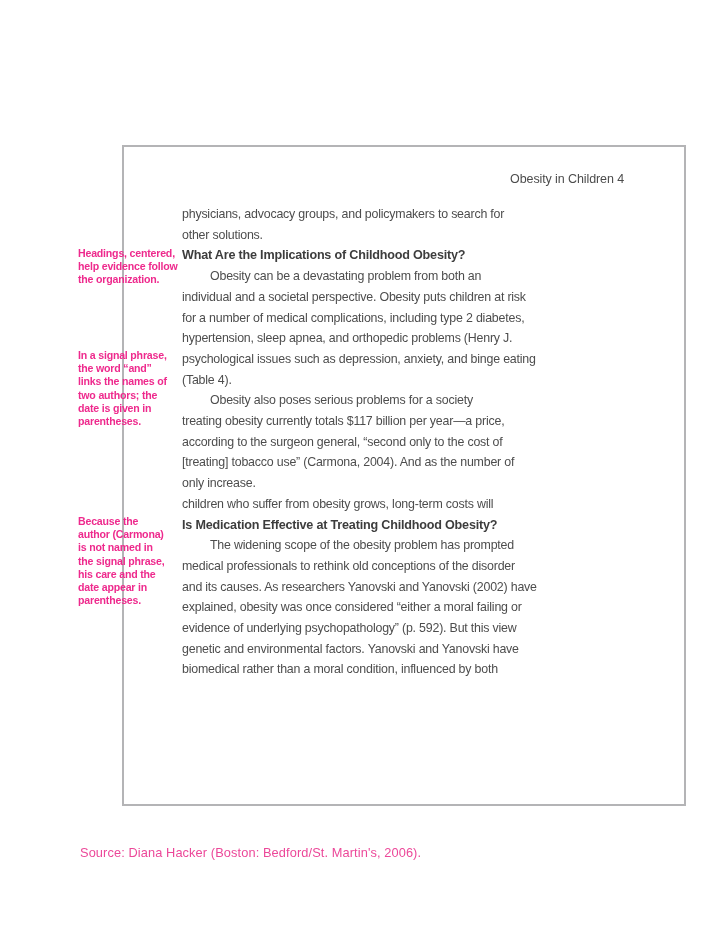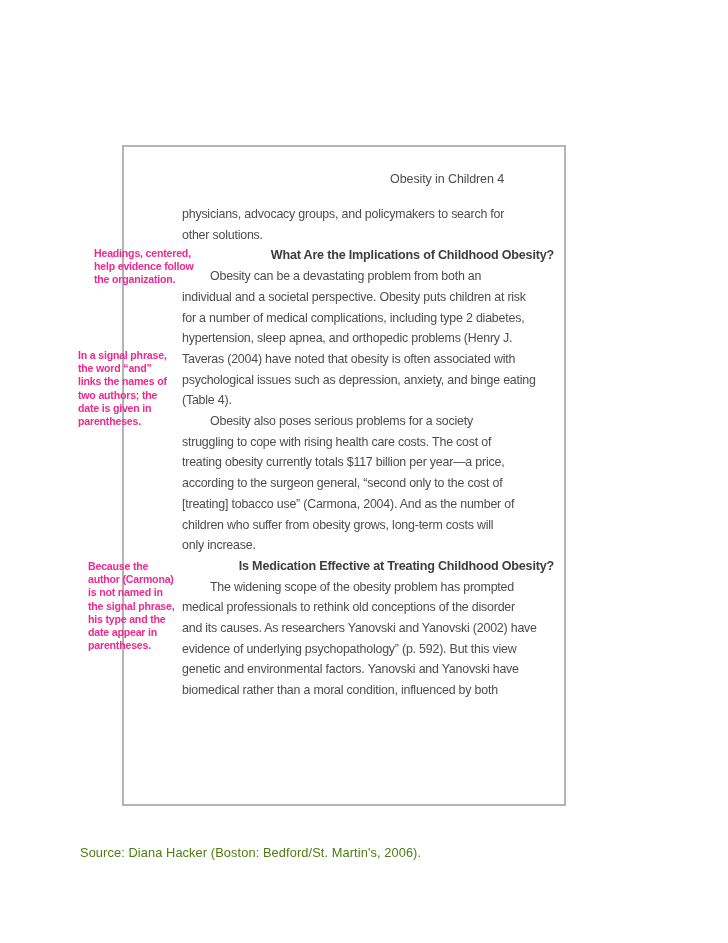--- a/index.html
+++ b/index.html
@@ -1,50 +1,50 @@
 <!DOCTYPE html>
 <html><head>
 <meta charset="utf-8">
 <style>
   html,body{margin:0;padding:0;background:#ffffff;}
   .canvas{
     position:relative;width:728px;height:943px;background:#ffffff;overflow:hidden;
     font-family:"Liberation Sans","DejaVu Sans",sans-serif;
   }
   .page{
-    position:absolute;left:122px;top:145px;width:444px;height:661px;
+    position:absolute;left:122px;top:145px;width:564px;height:661px;
     box-sizing:border-box;border:2px solid #b4b4b6;background:#ffffff;
   }
   .running-head{
     position:absolute;top:25px;right:60px;
     font-size:12.5px;letter-spacing:-0.1px;color:#4c4c4c;
   }
   .page-body{
     position:absolute;left:58px;top:57px;width:372px;
     font-size:12.4px;line-height:20.7px;letter-spacing:-0.2px;color:#4d4d4d;
   }
   .block{margin:0;padding:0;}
   .heading{
-    font-weight:bold;text-align:right;color:#3d3d3d;
+    font-weight:bold;text-align:left;color:#3d3d3d;
     font-size:12.6px;line-height:20.7px;letter-spacing:-0.2px;
   }
   .line{white-space:nowrap;}
   .indent-first .line:first-child{text-indent:28px;}
   .annotation{
     position:absolute;width:96px;
     font-size:10.6px;line-height:13.2px;font-weight:bold;letter-spacing:-0.2px;
     color:#ee2a8d;background:transparent;z-index:3;
   }
   .annotation .line{white-space:nowrap;}
-  .annotation-1{left:94px;top:247px;}
+  .annotation-1{left:78px;top:247px;}
   .annotation-2{left:78px;top:349px;}
-  .annotation-3{left:88px;top:515px;margin-top:45px;}
+  .annotation-3{left:78px;top:515px;}
   .source-caption{
     position:absolute;left:80px;top:845px;
-    font-size:12.8px;color:#4d7c0f;letter-spacing:0.1px;
+    font-size:12.8px;color:#ec4899;letter-spacing:0.1px;
   }
 </style>
 </head>
 <body>
 
 <div class="canvas">
 
   <div class="page">
     <div class="running-head">Obesity in Children 4</div>
 
@@ -54,41 +54,40 @@
           <div class="line">other solutions.</div>
         </div>
 
       <div class="block heading">What Are the Implications of Childhood Obesity?</div>
 
       <div class="block paragraph indent-first">
           <div class="line">Obesity can be a devastating problem from both an</div>
           <div class="line">individual and a societal perspective. Obesity puts children at risk</div>
           <div class="line">for a number of medical complications, including type 2 diabetes,</div>
           <div class="line">hypertension, sleep apnea, and orthopedic problems (Henry J.</div>
-          <div class="line">Taveras (2004) have noted that obesity is often associated with</div>
           <div class="line">psychological issues such as depression, anxiety, and binge eating</div>
           <div class="line">(Table 4).</div>
         </div>
 
       <div class="block paragraph indent-first">
           <div class="line">Obesity also poses serious problems for a society</div>
-          <div class="line">struggling to cope with rising health care costs. The cost of</div>
           <div class="line">treating obesity currently totals $117 billion per year—a price,</div>
           <div class="line">according to the surgeon general, “second only to the cost of</div>
           <div class="line">[treating] tobacco use” (Carmona, 2004). And as the number of</div>
+          <div class="line">only increase.</div>
           <div class="line">children who suffer from obesity grows, long-term costs will</div>
-          <div class="line">only increase.</div>
         </div>
 
       <div class="block heading">Is Medication Effective at Treating Childhood Obesity?</div>
 
       <div class="block paragraph indent-first">
           <div class="line">The widening scope of the obesity problem has prompted</div>
           <div class="line">medical professionals to rethink old conceptions of the disorder</div>
           <div class="line">and its causes. As researchers Yanovski and Yanovski (2002) have</div>
+          <div class="line">explained, obesity was once considered “either a moral failing or</div>
           <div class="line">evidence of underlying psychopathology” (p. 592). But this view</div>
           <div class="line">genetic and environmental factors. Yanovski and Yanovski have</div>
           <div class="line">biomedical rather than a moral condition, influenced by both</div>
         </div>
     </div>
   </div>
 
   <div class="annotation annotation-1">
       <div class="line">Headings, centered,</div>
       <div class="line">help evidence follow</div>
@@ -102,20 +101,20 @@
       <div class="line">two authors; the</div>
       <div class="line">date is given in</div>
       <div class="line">parentheses.</div>
     </div>
 
   <div class="annotation annotation-3">
       <div class="line">Because the</div>
       <div class="line">author (Carmona)</div>
       <div class="line">is not named in</div>
       <div class="line">the signal phrase,</div>
-      <div class="line">his type and the</div>
+      <div class="line">his care and the</div>
       <div class="line">date appear in</div>
       <div class="line">parentheses.</div>
     </div>
 
   <div class="source-caption">Source: Diana Hacker (Boston: Bedford/St. Martin's, 2006).</div>
 
 </div>
 
 </body></html>

